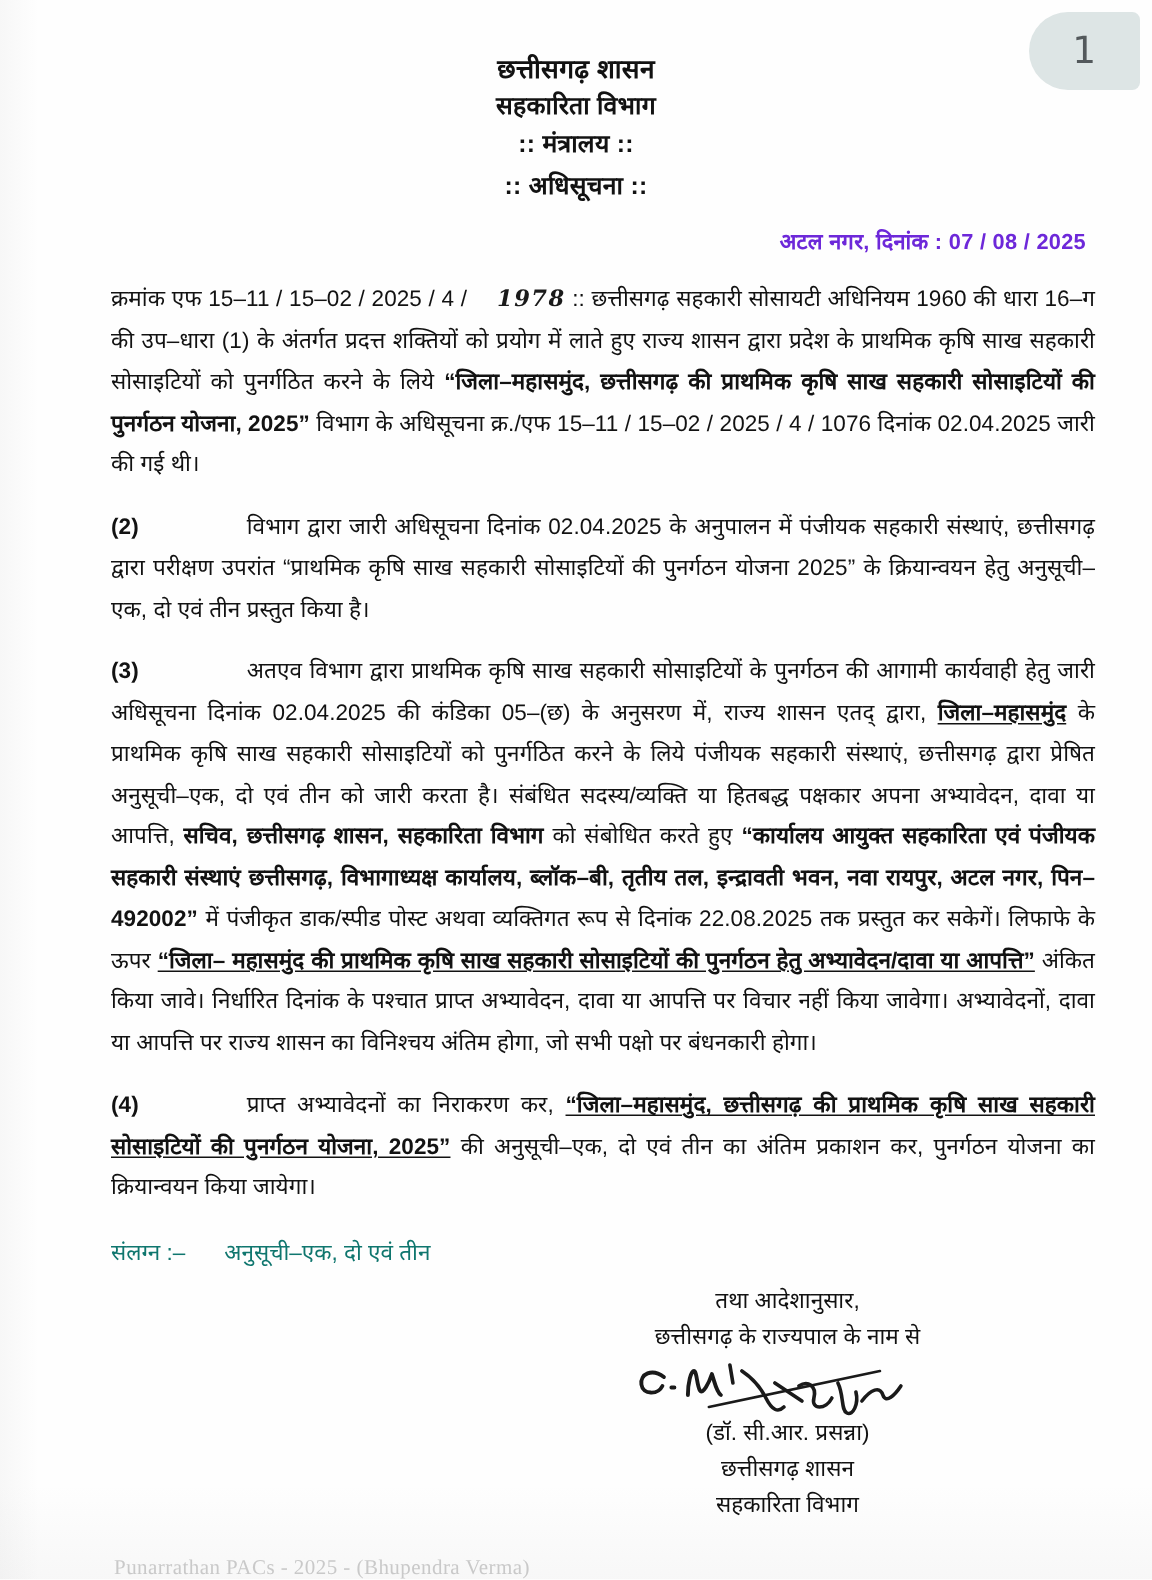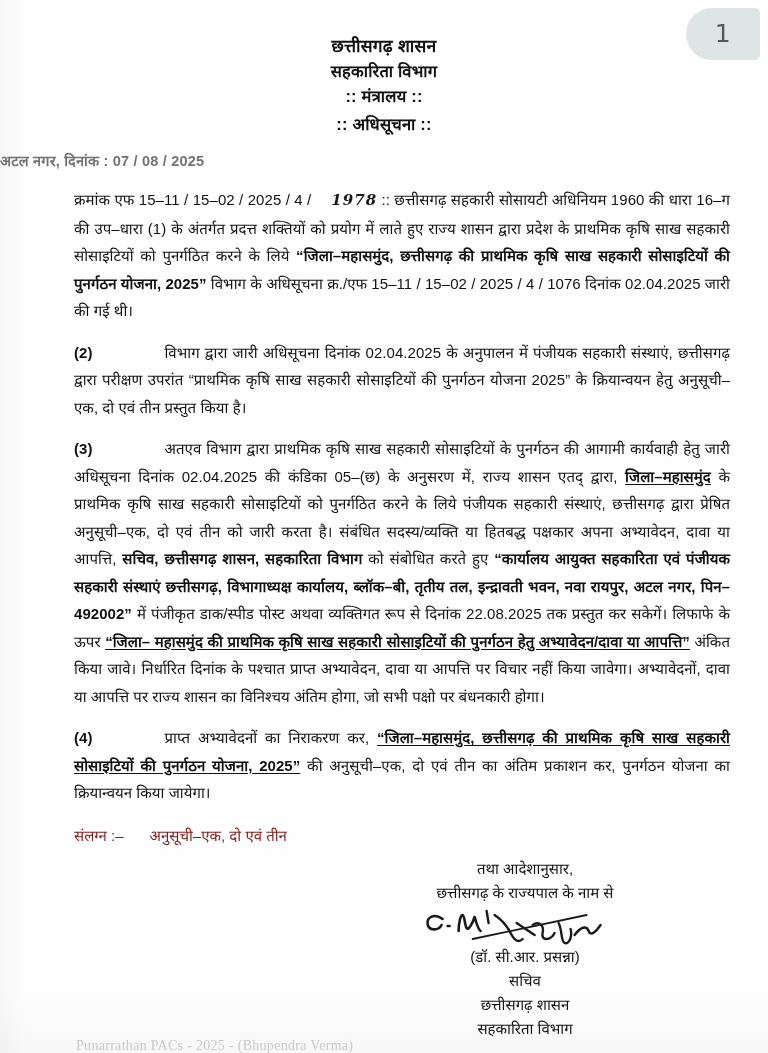--- a/index.html
+++ b/index.html
@@ -76,26 +76,26 @@
     font-weight: 700;
     margin-top: 2px;
   }
   .header .line.notif {
     font-size: 16.5px;
     font-weight: 700;
     margin-top: 3px;
   }
 
   .dateline {
-    text-align: left;
+    text-align: right;
     padding-right: 44px;
     margin-top: 13px;
     font-size: 14.5px;
     font-weight: 600;
-    color: #737373;
+    color: #6d28d9;
     letter-spacing: 0.2px;
   }
 
   .body-block {
     margin: 0 38px 0 74px;
     text-align: justify;
     text-justify: inter-word;
   }
 
   p.para {
@@ -122,21 +122,21 @@
     font-style: italic;
     font-weight: 700;
     color: #1a1a1a;
     letter-spacing: 1px;
     padding-left: 20px;
   }
 
   .attach {
     margin: 18px 38px 0 74px;
     font-size: 15px;
-    color: #7f1d1d;
+    color: #0f766e;
   }
   .attach .label { margin-right: 26px; }
 
   .signblock {
     margin-top: 12px;
     text-align: center;
     padding-left: 300px;
     padding-right: 18px;
     font-size: 15px;
     line-height: 24px;
@@ -216,21 +216,20 @@
         <svg class="sig-svg" width="230" height="52" viewBox="0 0 230 52" fill="none">
           <path d="M28 18 C20 12, 12 16, 13 23 C14 30, 24 30, 27 24 M33 25 L35 25 M44 30 C44 22, 46 14, 48 14 C50 14, 50 24, 52 27 C54 30, 58 22, 60 16 C62 22, 63 28, 66 30" stroke="#1a1a1a" stroke-width="2.6" stroke-linecap="round" stroke-linejoin="round" fill="none"></path>
           <path d="M72 10 L74 22 M80 14 C86 18, 92 24, 96 32 C100 40, 104 42, 108 38 M102 22 C108 26, 114 30, 120 34" stroke="#1a1a1a" stroke-width="2.4" stroke-linecap="round" fill="none"></path>
           <path d="M118 24 C124 20, 130 24, 128 32 C126 40, 136 40, 140 32 M144 22 C148 30, 146 40, 150 42 C154 44, 158 36, 156 28" stroke="#1a1a1a" stroke-width="2.4" stroke-linecap="round" fill="none"></path>
           <path d="M160 34 C166 26, 172 24, 174 30 C176 36, 182 30, 186 24" stroke="#1a1a1a" stroke-width="2.4" stroke-linecap="round" fill="none"></path>
           <path d="M58 38 L172 14" stroke="#1a1a1a" stroke-width="1.8" stroke-linecap="round"></path>
         </svg>
       </div>
 
       <span class="l sig-name">(डॉ. सी.आर. प्रसन्ना)</span>
-      <span class="l">सचिव</span>
       <span class="l">छत्तीसगढ़ शासन</span>
       <span class="l">सहकारिता विभाग</span>
     </div>
 
   </div>
 
   <div class="footer-note">Punarrathan PACs - 2025 - (Bhupendra Verma)</div>
 
 </div>
 

